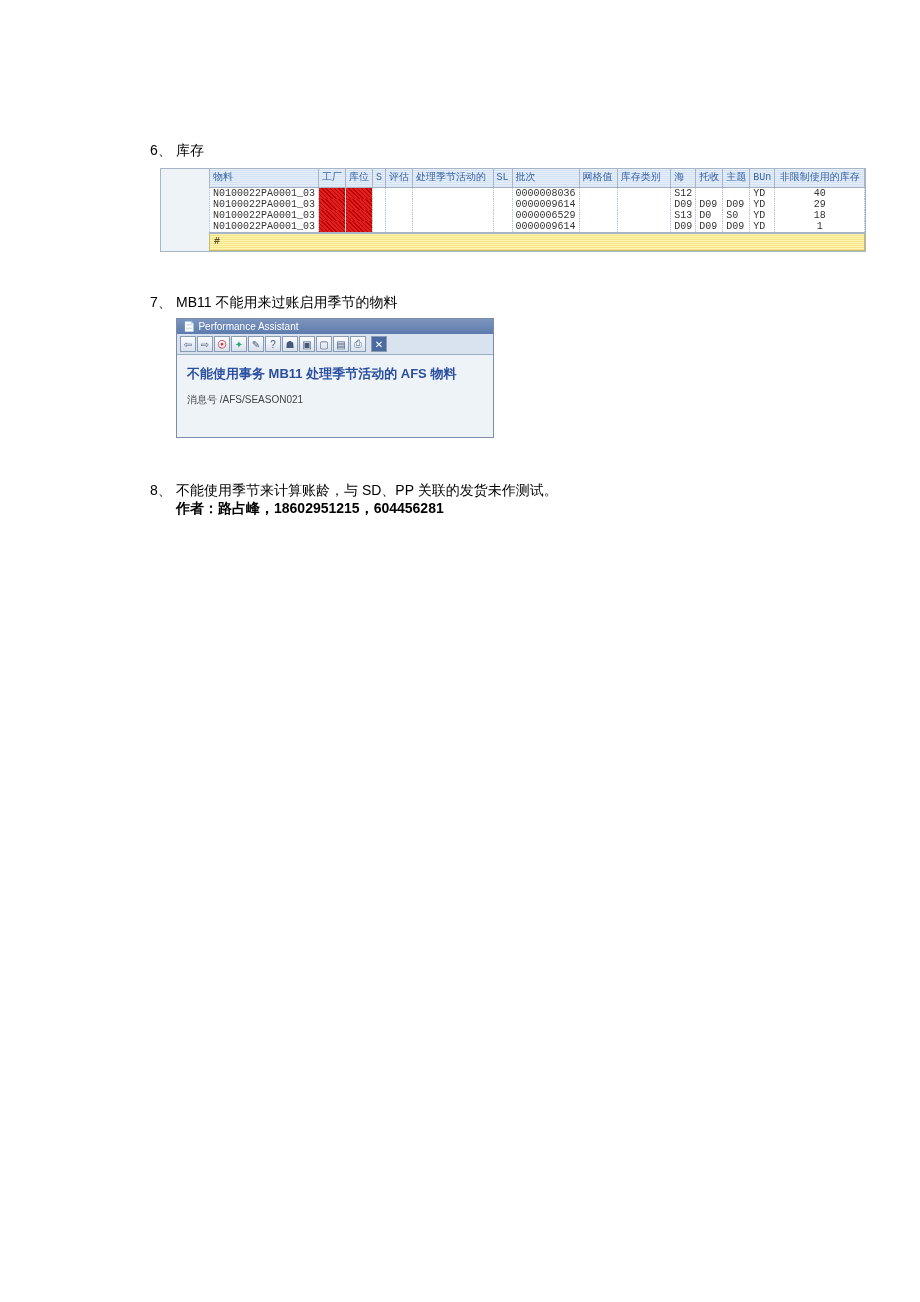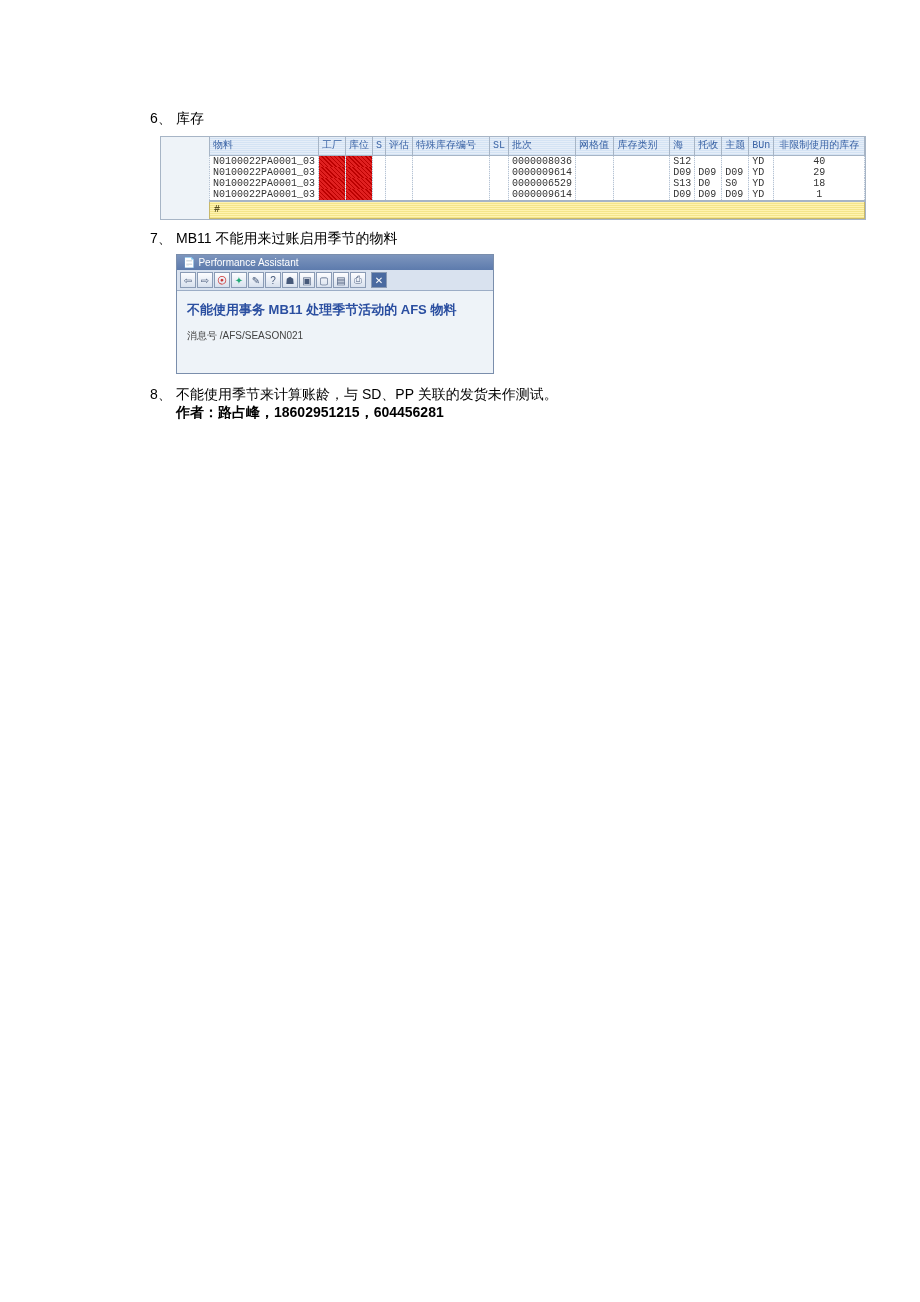--- a/index.html
+++ b/index.html
@@ -20,20 +20,21 @@
   .item-line {
     display: flex;
     align-items: baseline;
   }
   .num {
     width: 26px;
     flex-shrink: 0;
   }
   .txt {
     flex: 1;
+    margin-top: 32px;
   }
   .sub {
     margin-left: 26px;
     font-weight: bold;
   }
 
   
   .sap-table-wrap {
     margin: 8px 0 10px 10px;
     border: 1px solid #a7b5c6;
@@ -173,21 +174,21 @@
             <col style="width:20px">
             <col style="width:94px">
         </colgroup>
         <thead>
           <tr>
             <th>物料</th>
             <th>工厂</th>
             <th>库位</th>
             <th>S</th>
             <th>评估</th>
-            <th>特殊库存编号</th>
+            <th>处理季节活动的</th>
             <th>SL</th>
             <th>批次</th>
             <th>网格值</th>
             <th>库存类别</th>
             <th>海</th>
             <th>托收</th>
             <th>主题</th>
             <th>BUn</th>
             <th class="num-cell">非限制使用的库存</th>
           </tr>

